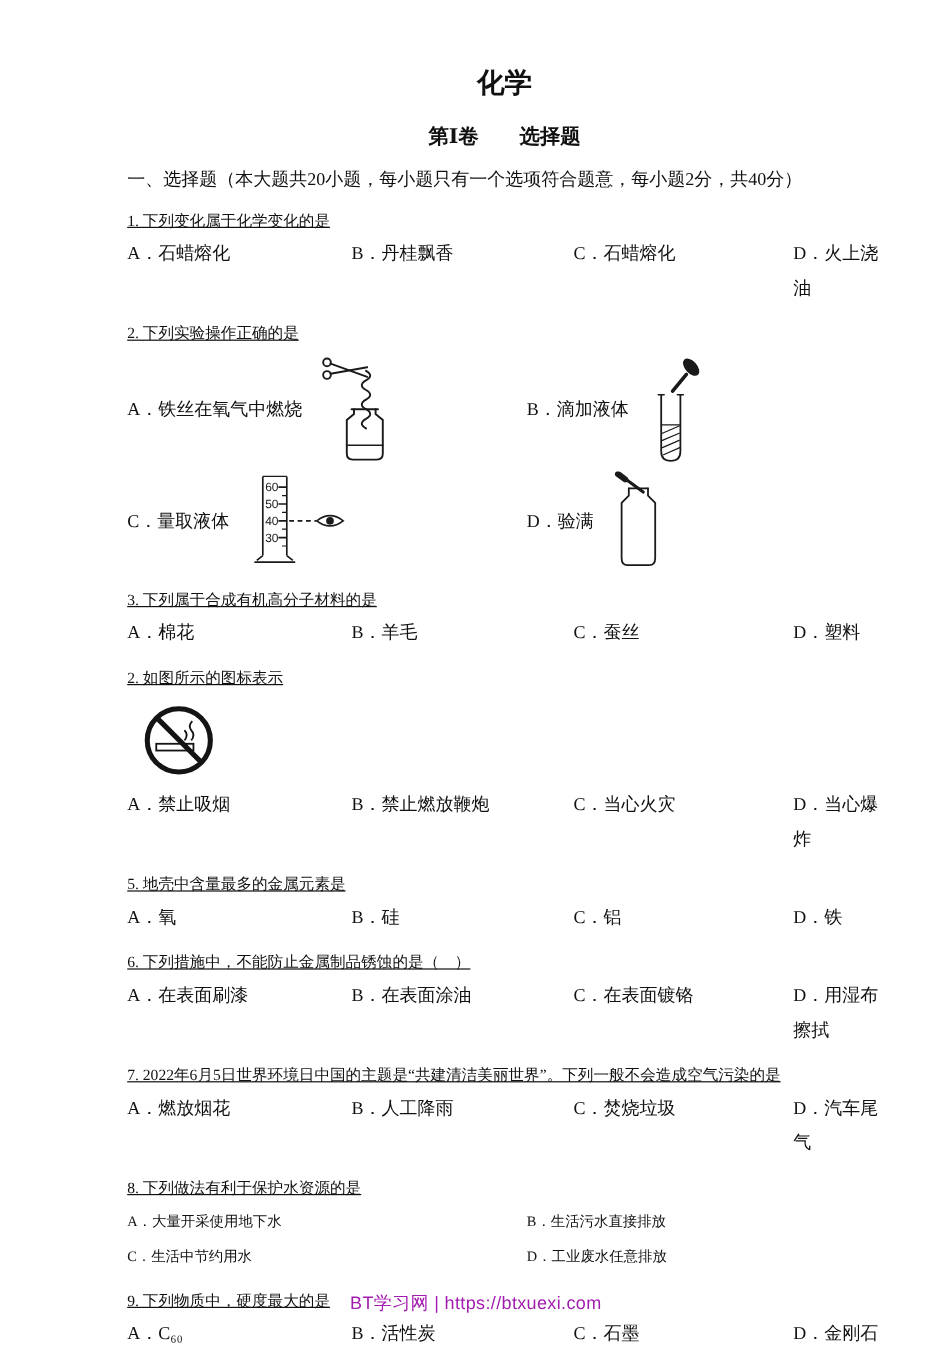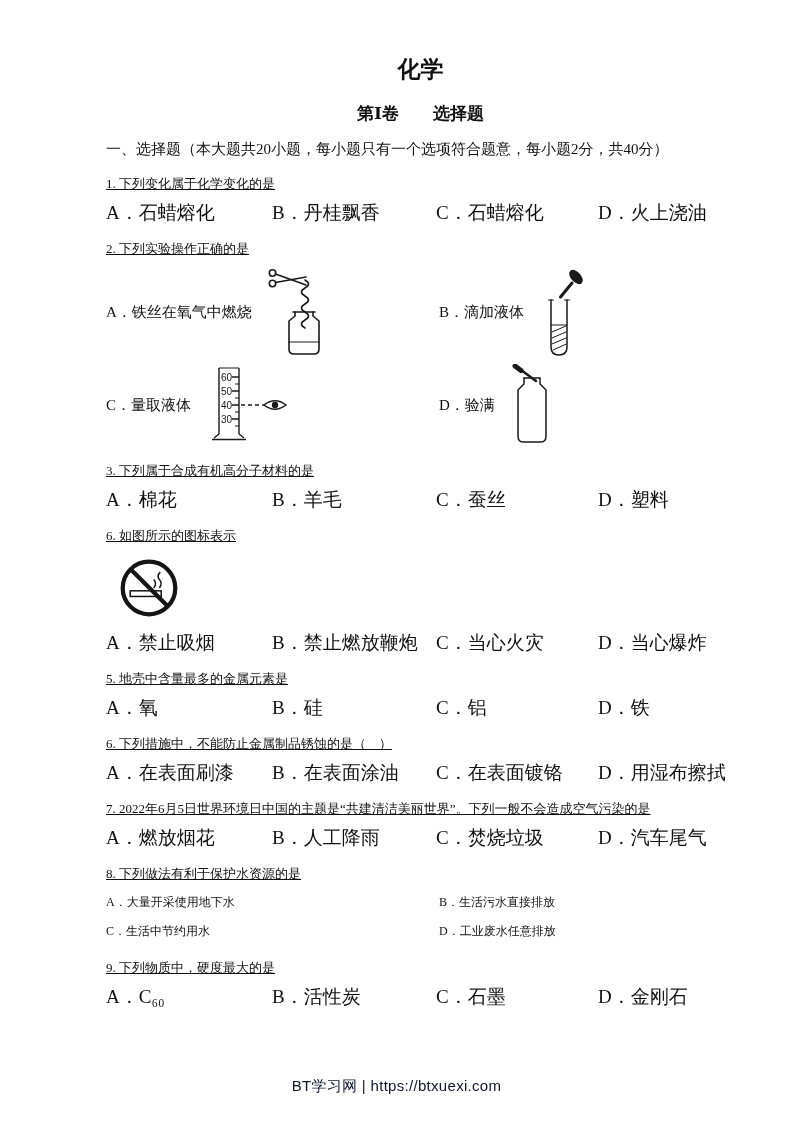--- a/index.html
+++ b/index.html
@@ -11,36 +11,36 @@
     position: relative; overflow: hidden;
   }
   .page { padding: 54px 58px 0 62px; margin-left: 44px; }
   .title { text-align: center; font-size: 23px; font-weight: 700; margin: 0 0 17px; }
   .volume { text-align: center; font-size: 17px; font-weight: 700; margin: 0 0 15px; }
   .intro  { font-size: 15px; font-weight: 400; margin: 0 0 10px; white-space: nowrap; }
   .q { margin-bottom: 7px; }
   .stem { font-size: 13px; line-height: 29px; white-space: nowrap; text-decoration: underline; }
   .opts4 {
     display: grid; grid-template-columns: 166px 164px 162px 1fr;
-    font-size: 19px; line-height: 29px;
+    font-size: 15px; line-height: 29px; gap: 21px;
   }
   .opts2 {
     display: grid; grid-template-columns: 333px 1fr;
     font-size: 12px; line-height: 29px;
   }
   .q2row { display: grid; grid-template-columns: 333px 1fr; align-items: center; }
   .q2row.ab { min-height: 98px; }
   .q2row.cd { min-height: 88px; }
   .q2cell { display: flex; align-items: center; gap: 14px; font-size: 15px; }
   .figure { display: block; flex: 0 0 auto; }
   .q4icon-wrap { margin: 7px 0 7px 12px; height: 64px; }
   .footer {
     position: absolute; left: 0; right: 0; bottom: 26px;
     text-align: center; font-family: "Liberation Sans", "DejaVu Sans", sans-serif;
-    font-size: 15px; color: #0f172a; letter-spacing: .3px;
+    font-size: 15px; color: #a21caf; letter-spacing: .3px;
   }
 </style>
 </head>
 <body>
 
 <div class="page">
 
   <h1 class="title">化学</h1>
   <div class="volume">第Ⅰ卷　　选择题</div>
   <div class="intro">一、选择题（本大题共20小题，每小题只有一个选项符合题意，每小题2分，共40分）</div>
@@ -130,21 +130,21 @@
     <div class="stem">3. 下列属于合成有机高分子材料的是</div>
     <div class="opts4">
       <span>A．棉花</span>
       <span>B．羊毛</span>
       <span>C．蚕丝</span>
       <span>D．塑料</span>
     </div>
   </section>
 
   <section class="q">
-    <div class="stem">6. 如图所示的图标表示</div>
+    <div class="stem">2. 如图所示的图标表示</div>
     <div class="q4icon-wrap">
       <svg width="62" height="62" viewBox="0 0 66 66">
         <circle cx="33" cy="33" r="28" fill="none" stroke="#141414" stroke-width="4.5"></circle>
         <g fill="none" stroke="#141414" stroke-width="1.6">
           <rect x="13" y="36" width="33" height="6"></rect>
           <path d="M40,36 L40,42"></path>
           <path d="M44,33 q4,-5 0,-9 q-3,-4 1,-8"></path>
           <path d="M38,33 q4,-5 0,-9"></path>
         </g>
         <path d="M14,13.5 L53,52.5" stroke="#141414" stroke-width="4.5"></path>

